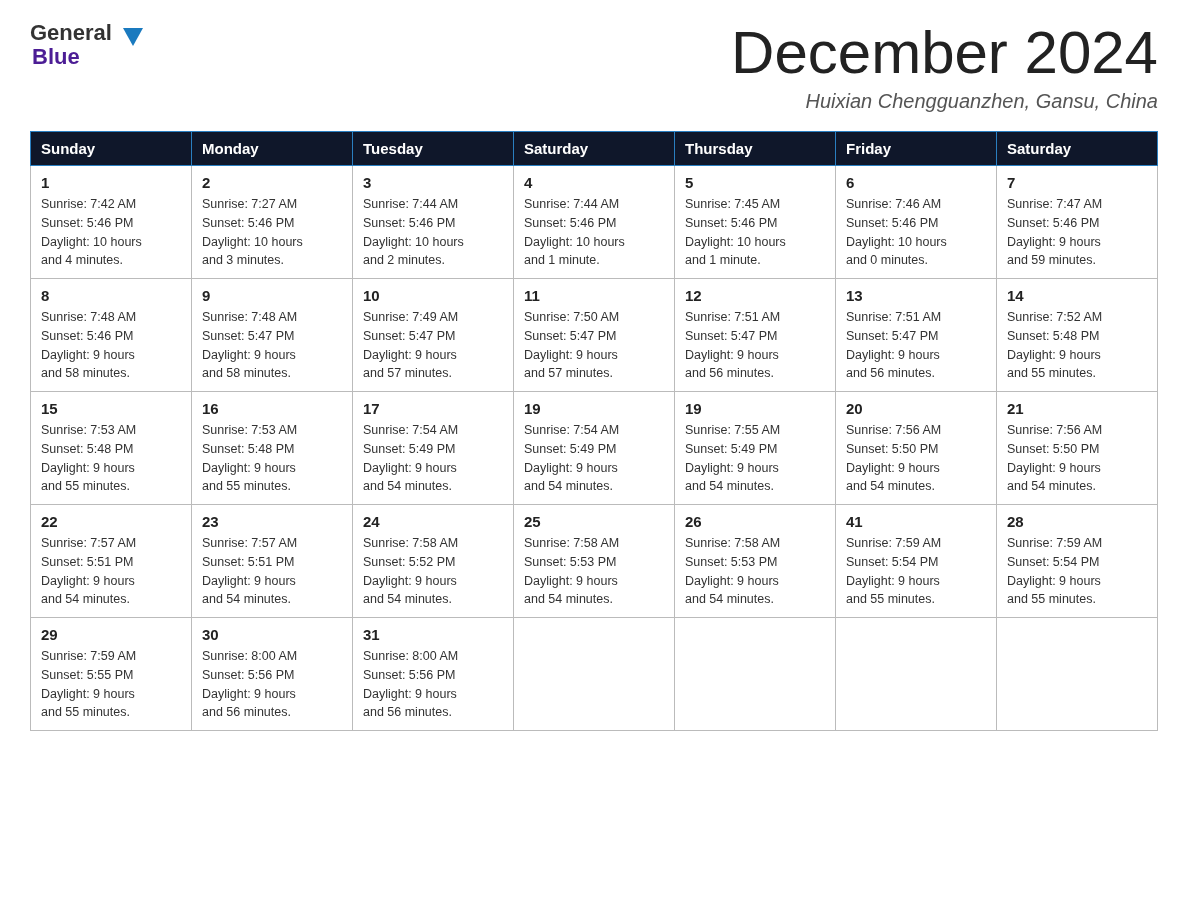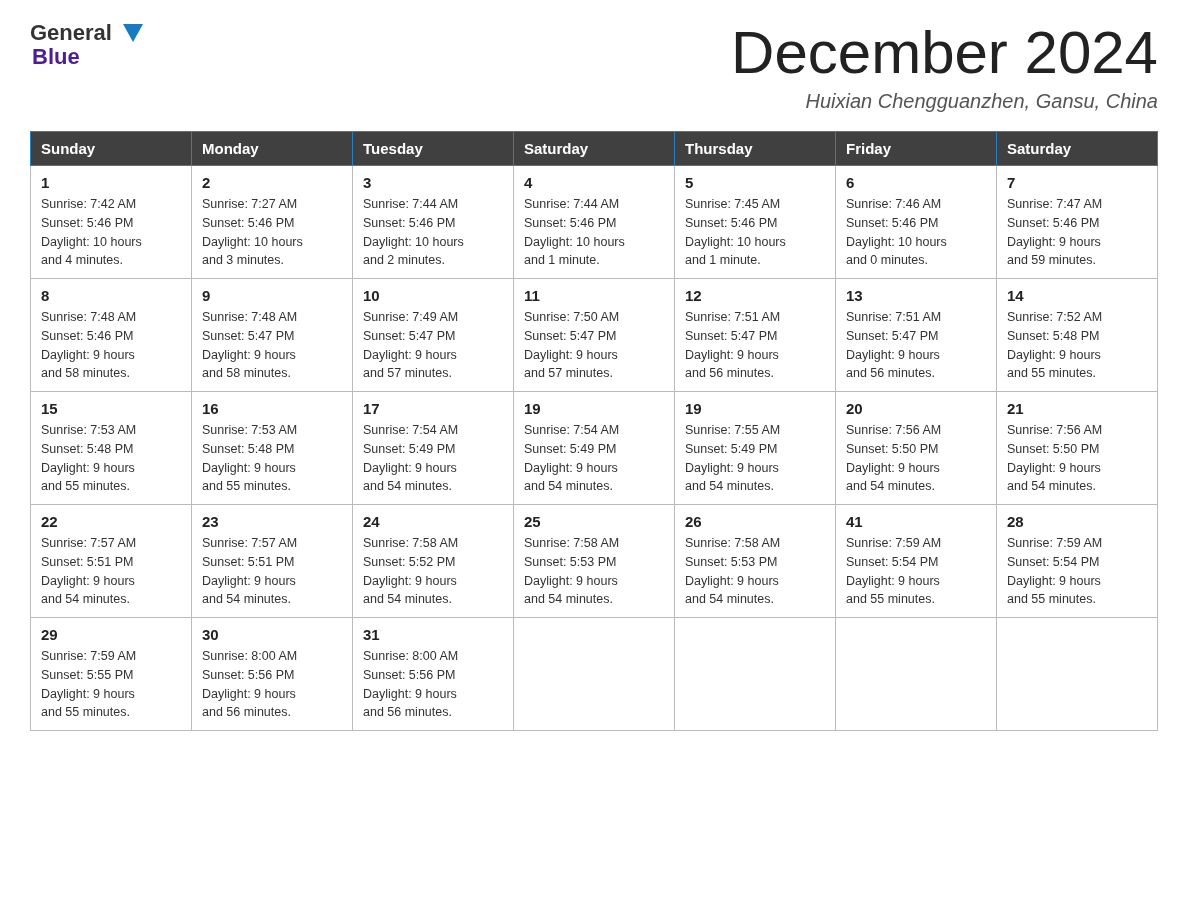--- a/index.html
+++ b/index.html
@@ -16,21 +16,21 @@
       align-items: flex-start;
       margin-bottom: 18px;
     }
     .logo {
       display: flex;
       flex-direction: column;
       align-items: flex-start;
     }
     .logo-top {
       display: flex;
-      align-items: flex-start;
+      align-items: flex-end;
       gap: 9px;
     }
     .logo-general {
       font-size: 22px;
       font-weight: bold;
       color: #333;
     }
     .logo-triangle {
       width: 0;
       height: 0;
@@ -61,21 +61,21 @@
       color: #555;
       font-style: italic;
       margin-top: 4px;
     }
     .calendar-table {
       width: 100%;
       border-collapse: collapse;
       border: 1px solid #bbb;
     }
     .calendar-table th {
-      background-color: #404040;
+      background-color: #0f172a;
       color: #fff;
       font-size: 15px;
       font-weight: 600;
       padding: 8px 10px;
       text-align: left;
       border: 1px solid #2a7fc1;
     }
     .calendar-table td {
       vertical-align: top;
       border: 1px solid #bbb;

